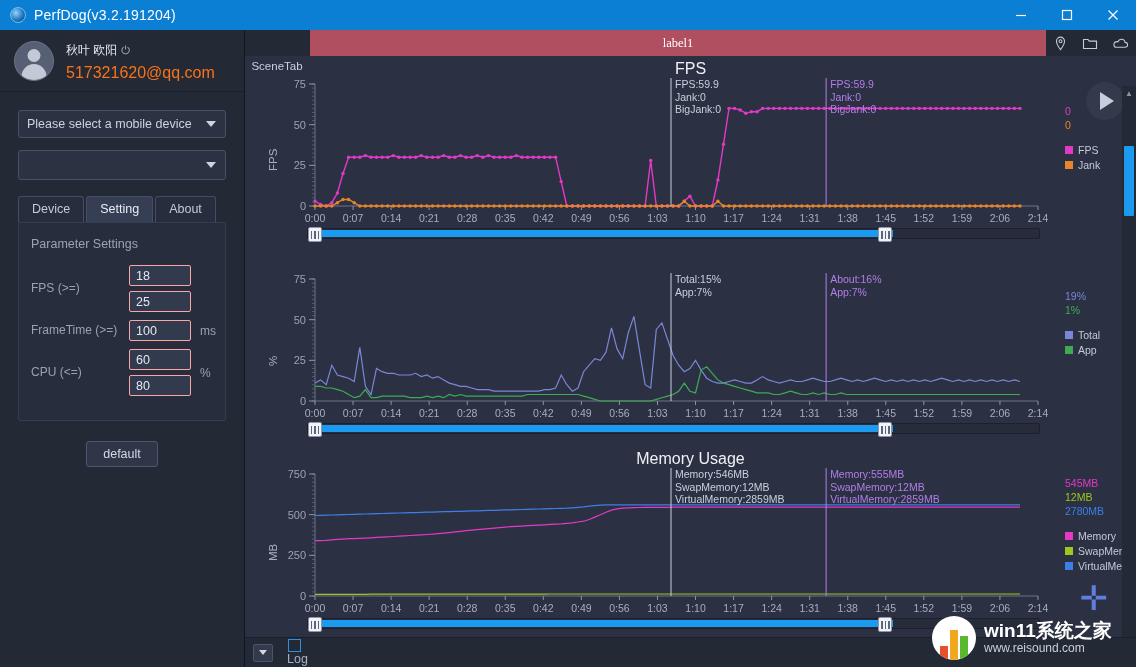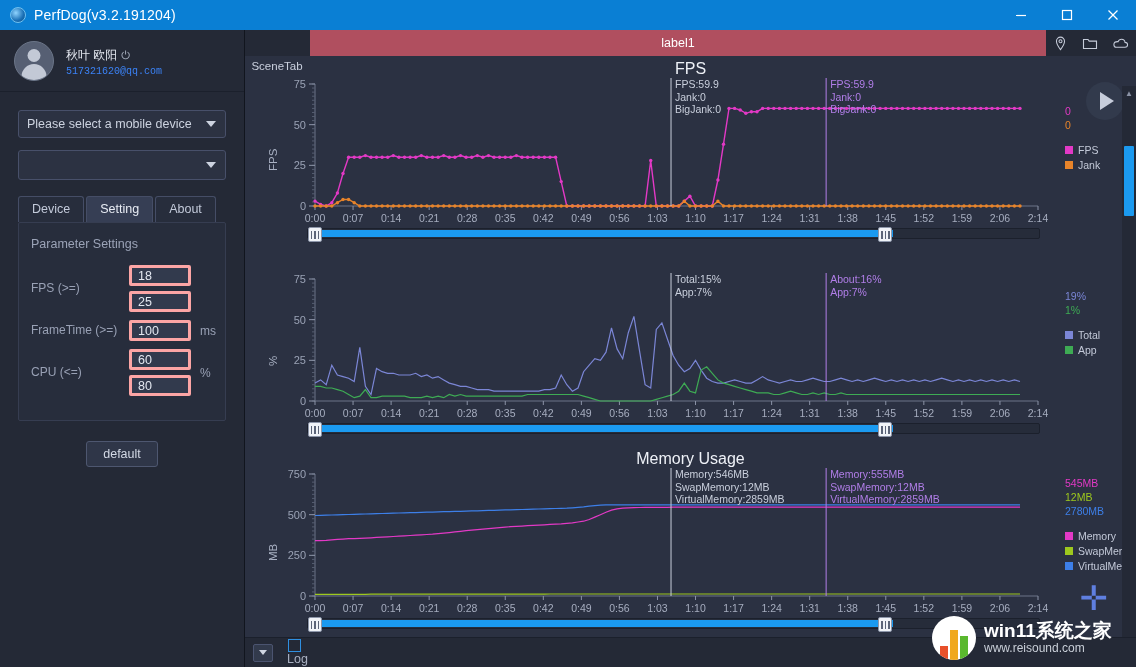--- a/index.html
+++ b/index.html
@@ -50,21 +50,21 @@
     content: ''; position: absolute; left: 50%; top: 7px; transform: translateX(-50%);
     width: 13px; height: 13px; border-radius: 50%; background: #c3c9d6;
   }
   #avatar::after {
     content: ''; position: absolute; left: 50%; top: 22px; transform: translateX(-50%);
     width: 25px; height: 20px; border-radius: 13px 13px 0 0; background: #c3c9d6;
   }
   #acct-text { line-height: 1.45; }
   #acct-name { color: #e2e6ee; font-size: 12px; }
   #acct-power { color: #aeb6c6; font-size: 11px; margin-left: 4px; }
-  #acct-mail { color: #3b82f6; font-size: 10px; font-family: Liberation Mono, monospace; }
+  #acct-mail { color: #f97316; font-size: 16px; }
 
   .combo {
     margin: 0 18px; height: 28px; background: #2c3242;
     border: 1px solid #4a5June; border: 1px solid #48506a; border-radius: 3px;
     display: flex; align-items: center; padding: 0 10px;
     color: #cdd3e0; font-size: 12.5px; position: relative;
   }
   .combo .caret {
     position: absolute; right: 9px; top: 50%; transform: translateY(-50%);
     width: 0; height: 0; border-left: 5px solid transparent; border-right: 5px solid transparent;
@@ -81,21 +81,21 @@
   }
   .tab.active { background: #363e54; color: #e8ecf4; }
 
   #settings-panel {
     margin: 0 18px; border: 1px solid #363d51; border-radius: 2px;
     padding: 14px 12px 16px 12px; background: #272d3c;
   }
   #panel-title { color: #9ba3b7; font-size: 12.5px; margin-bottom: 14px; }
   .field-label { color: #99a1b5; font-size: 12px; width: 98px; flex: none; line-height: 1.25; }
   .num-input {
-    width: 62px; height: 21px; background: #323a4d; border: 3px solid #fca5a5;
+    width: 62px; height: 21px; background: #323a4d; border: 1px solid #fca5a5;
     border-radius: 2px; color: #e3e7f0; font-size: 12.5px;
     padding: 0 6px; font-family: "Liberation Sans", sans-serif;
   }
   .unit { color: #99a1b5; font-size: 12px; margin-left: 9px; }
   .stacked { display: flex; flex-direction: column; gap: 5px; }
   .grp { display: flex; align-items: center; margin-bottom: 8px; }
 
   #default-wrap { text-align: center; margin-top: 20px; }
   #default-btn {
     background: #2f3purple; background: #2f3648; border: 1px solid #4e5770; border-radius: 3px;
@@ -114,20 +114,21 @@
   #scene-btn {
     width: 65px; background: #323a4c; color: #c9cfdd; font-size: 11.5px;
     display: flex; align-items: center; justify-content: center;
     border-right: 1px solid #1b202c;
     margin-top: 36px;
   }
   #label-bar {
     flex: 1; background: #b04f5f; color: #ffffff; font-size: 12.5px;
     display: flex; align-items: center; justify-content: center;
     margin-right: 0;
+    font-family: Liberation Serif, serif;
   }
   #toolbar-icons {
     width: 90px; display: flex; align-items: center; justify-content: space-around;
     background: #242936; color: #c6ccda;
   }
   #toolbar-icons svg { display: block; }
 
   
   #charts { position: relative; width: 891px; height: 585px; }
   .chart-block { position: absolute; left: 0; width: 891px; }

